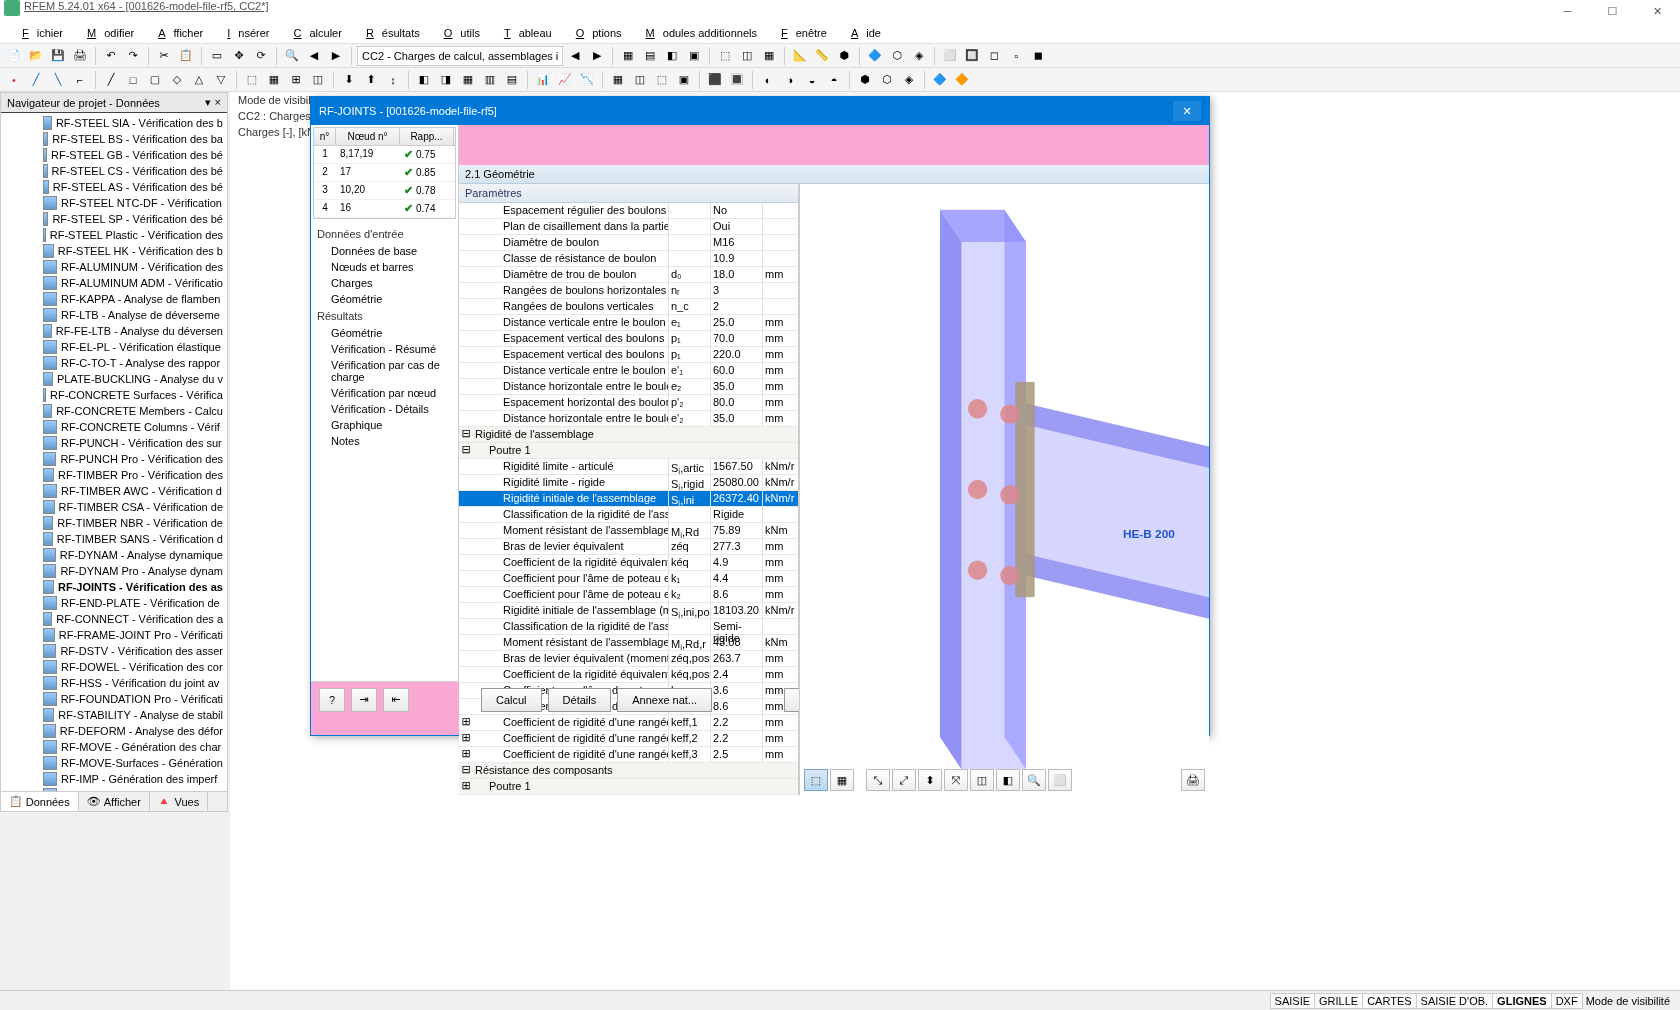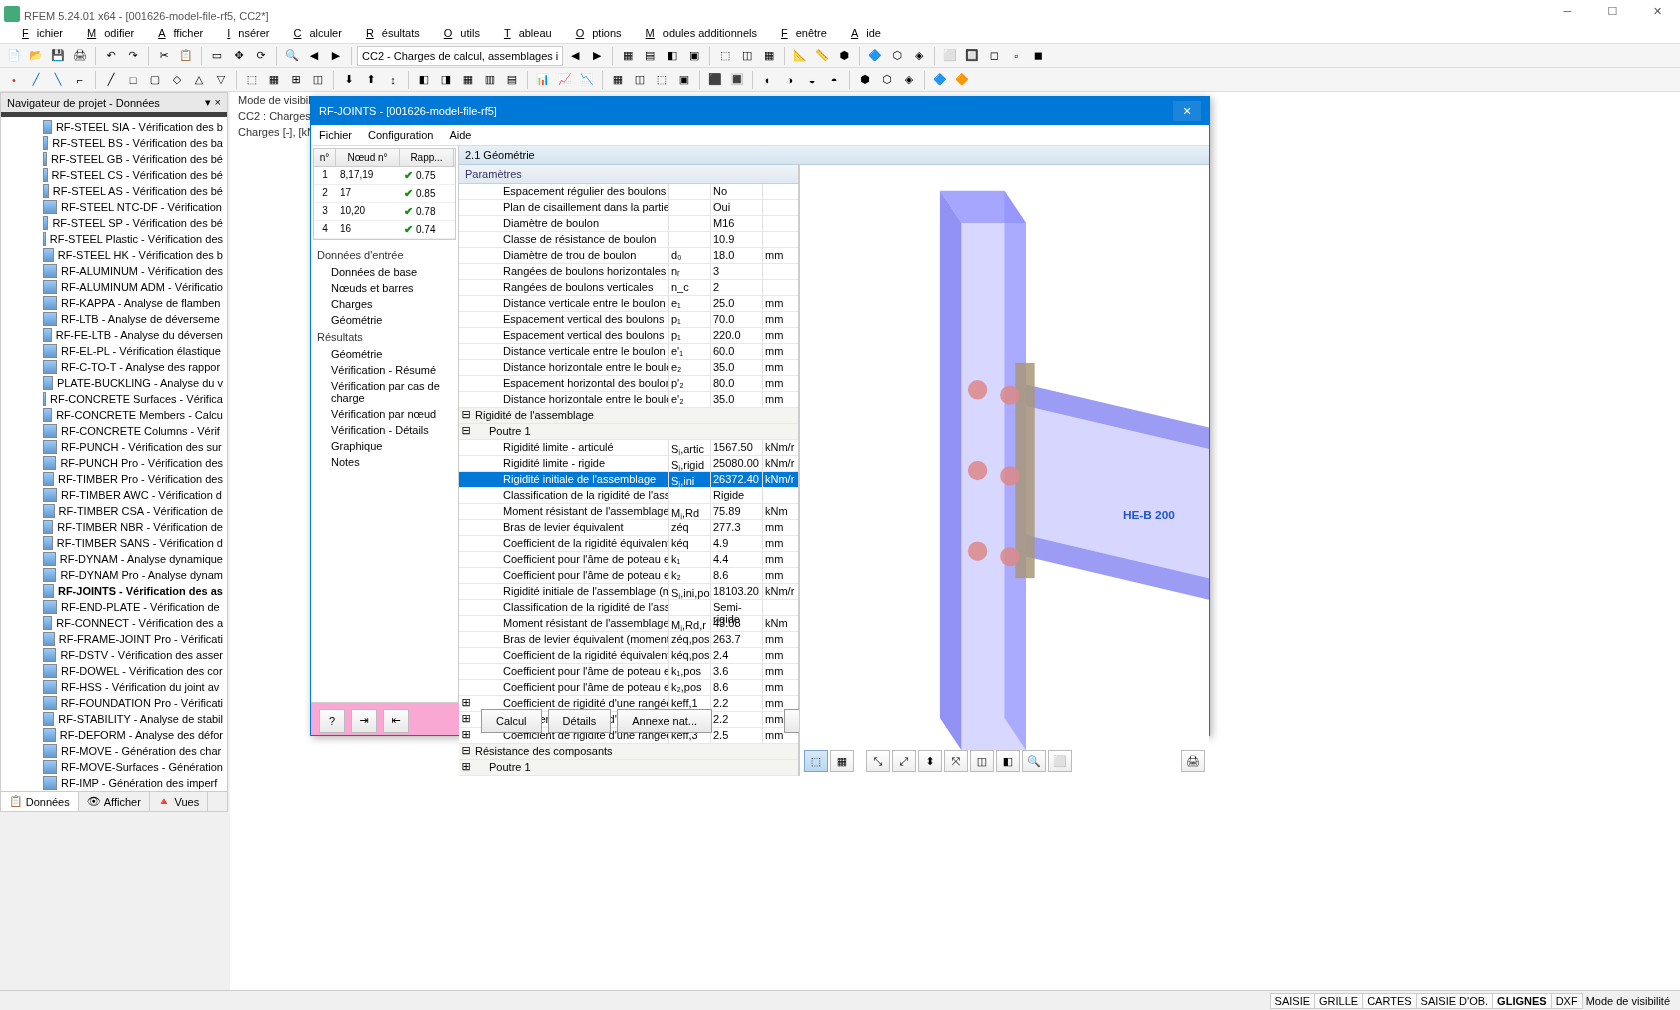--- a/index.html
+++ b/index.html
@@ -1,37 +1,37 @@
 <!DOCTYPE html>
 <html><head>
 <meta charset="utf-8">
 <style>
 * { box-sizing: border-box; margin: 0; padding: 0; font-family: "Segoe UI", Tahoma, sans-serif; font-size: 11px; }
 body { background: #f0f0f0; width: 1680px; height: 1010px; overflow: hidden; position: relative; }
 
 
-.titlebar { height: 22px; background: #fff; display: flex; align-items: flex-end; padding: 0 4px; color: #555; }
+.titlebar { height: 22px; background: #fff; display: flex; align-items: flex-start; padding: 0 4px; color: #555; text-decoration: underline; }
 .titlebar .app-icon { width: 16px; height: 16px; background: #4a7; border-radius: 2px; margin-right: 4px; }
 .win-controls { position: absolute; right: 0; top: 0; display: flex; }
 .win-btn { width: 45px; height: 22px; display: flex; align-items: center; justify-content: center; color: #555; cursor: pointer; }
 
 
 .menubar { height: 22px; background: #fff; display: flex; align-items: center; padding: 0 6px; border-bottom: 1px solid #e0e0e0; }
 .menubar span { padding: 2px 8px; cursor: pointer; }
 .menu-u { text-decoration: underline; }
 
 
 .toolbar { height: 24px; background: #f5f5f5; display: flex; align-items: center; padding: 0 4px; gap: 2px; border-bottom: 1px solid #ddd; }
 .tb-btn { width: 20px; height: 20px; display: inline-flex; align-items: center; justify-content: center; cursor: pointer; border-radius: 2px; }
 .tb-sep { width: 1px; height: 18px; background: #ccc; margin: 0 3px; }
 .tb-combo { height: 20px; border: 1px solid #ccc; padding: 0 4px; background: #fff; font-size: 11px; min-width: 140px; display: inline-flex; align-items: center; }
 
 
 .navigator { position: absolute; left: 0; top: 92px; width: 228px; height: 720px; background: #fff; border: 1px solid #ccc; }
-.nav-header { background: #e8e8e8; padding: 3px 6px; font-size: 11px; display: flex; justify-content: space-between; align-items: center; border-bottom: 5px solid #404040; }
+.nav-header { background: #e8e8e8; padding: 3px 6px; font-size: 11px; display: flex; justify-content: space-between; align-items: center; border-bottom: 1px solid #404040; }
 .nav-body { overflow: hidden; padding: 2px; height: 680px; }
 .nav-item { display: flex; align-items: center; padding: 1px 2px 1px 40px; white-space: nowrap; cursor: pointer; font-size: 11px; }
 .nav-item.bold { font-weight: bold; }
 .nav-icon { width: 14px; height: 14px; margin-right: 4px; display: inline-block; border: 1px solid #888; background: linear-gradient(#9cf, #69c); font-size: 8px; text-align: center; line-height: 12px; }
 .nav-tabs { position: absolute; bottom: 0; display: flex; background: #f0f0f0; width: 100%; border-top: 1px solid #ccc; }
 .nav-tab { padding: 3px 8px; cursor: pointer; border-right: 1px solid #ccc; display: flex; align-items: center; gap: 3px; }
 .nav-tab.active { background: #fff; }
 
 
 .main-area { position: absolute; left: 230px; top: 92px; right: 0; bottom: 20px; background: #fff; }
@@ -53,21 +53,21 @@
 .cases-row { display: flex; border-bottom: 1px solid #eee; }
 .cases-row div { padding: 2px 4px; font-size: 10px; }
 .check-icon { color: #1a8a1a; font-weight: bold; }
 
 .data-tree { margin-top: 6px; flex: 1; overflow: auto; font-size: 11px; }
 .data-tree .tree-head { font-weight: normal; padding: 3px 4px; color: #333; }
 .data-tree .tree-item { padding: 2px 4px 2px 18px; cursor: pointer; }
 
 
 .modal-right { flex: 1; display: flex; flex-direction: column; }
-.section-title { background: linear-gradient(#e8f0f8,#d4e4f0); padding: 3px 6px; border-bottom: 1px solid #bcd; font-size: 11px; }
+.section-title { background: linear-gradient(#e8f0f8,#d4e4f0); padding: 3px 6px; border-bottom: 1px solid #bcd; font-size: 11px; margin-top: 40px; }
 
 .params-scroll { display: flex; flex: 1; }
 .params-table { width: 340px; border-right: 1px solid #ccc; overflow-y: auto; background: #fff; }
 .params-header { background: linear-gradient(#f0f4f8,#e0e8f0); padding: 3px 6px; font-size: 11px; color: #336; border-bottom: 1px solid #ccd; }
 .param-row { display: flex; border-bottom: 1px solid #e8e8e8; font-size: 10px; align-items: stretch; height: 16px; }
 .param-row.group { background: #f4f4f0; font-weight: normal; }
 .param-row.selected { background: #0078d7; color: #fff; }
 .param-expand { width: 14px; text-align: center; cursor: pointer; flex-shrink: 0; }
 .param-indent { width: 14px; flex-shrink: 0; }
 .param-label { flex: 1; padding: 1px 2px; overflow: hidden; white-space: nowrap; }
@@ -294,25 +294,20 @@
   <div class="main-header-text">Mode de visibilité</div>
   <div class="main-header-text">CC2 : Charges de…</div>
   <div class="main-header-text">Charges [-], [kN/…</div>
 </div>
 
 <div class="modal">
   <div class="modal-title">
     <span>RF-JOINTS - [001626-model-file-rf5]</span>
     <span class="modal-close">✕</span>
   </div>
-  <div class="modal-menu" id="modal-menu">
-      <span>Fichier</span>
-      <span>Configuration</span>
-      <span>Aide</span>
-    </div>
   <div class="modal-body">
 
     <div class="modal-left">
       <div class="cases-table">
         <div class="cases-header">
           <div style="width:22px">n°</div>
           <div style="width:64px">Nœud n°</div>
           <div style="width:54px">Rapp...</div>
         </div>
         <div id="cases-body">

